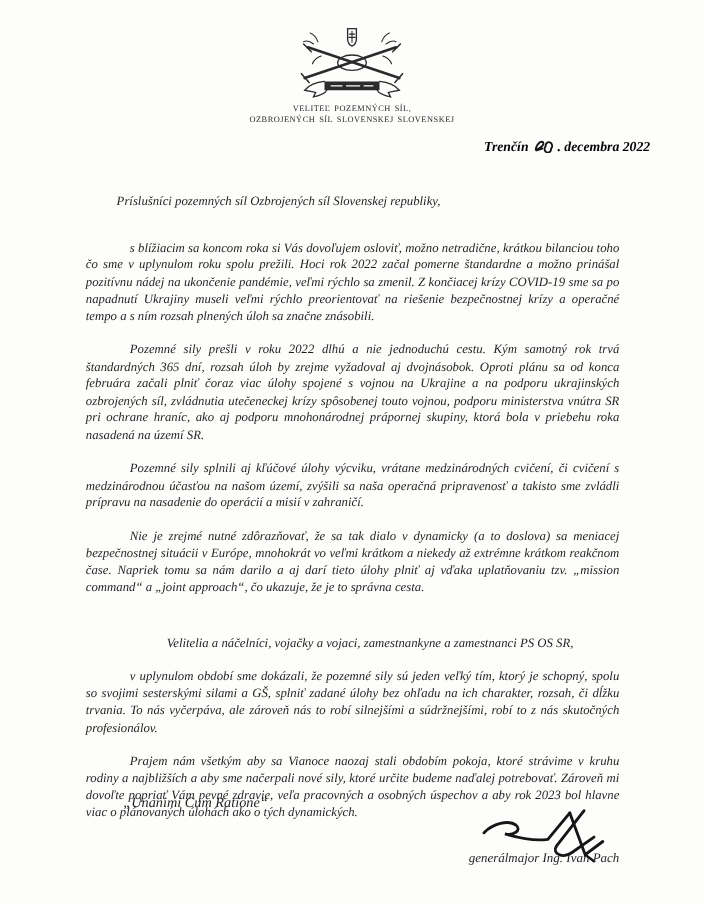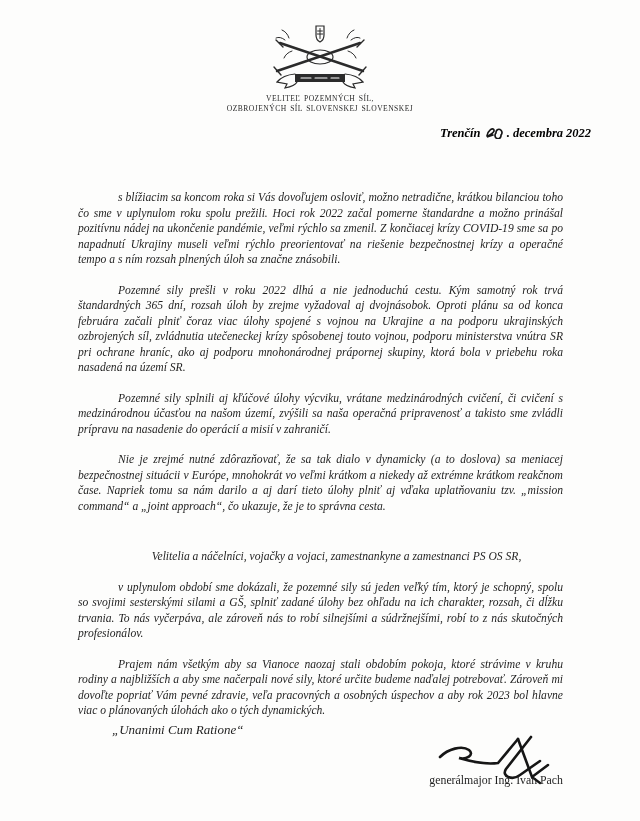--- a/index.html
+++ b/index.html
@@ -56,21 +56,21 @@
   .motto{
     position:absolute;top:722px;left:112px;
     font-style:italic;font-size:13px;color:#1f1f1f;
   }
   .signature{
     position:absolute;top:735px;left:436px;
     width:138px;height:54px;
   }
   .signatory{
     position:absolute;top:773px;right:77px;
-    font-size:11.8px;color:#1f1f1f;
+    font-style:italic;font-size:11.8px;color:#1f1f1f;
     white-space:nowrap;
   }
 </style>
 </head>
 <body>
 
 <div class="page">
 
   <svg class="crest" viewBox="0 0 122 66" fill="none" stroke="#2b2b2b" stroke-width="1.6" stroke-linecap="round">
 
@@ -102,20 +102,21 @@
     <span class="hand-day">
       <svg viewBox="0 0 18 14" width="18" height="14" fill="none" stroke="#161616" stroke-width="1.7" stroke-linecap="round">
         <path d="M2,11 C3,5 8,2 9,5 C10,8 4,10 2,12 L8,10"></path>
         <path d="M11,8 a3,3.3 0 1,0 5,2 a3,3.3 0 1,0 -5,-2"></path>
       </svg>
     </span>
     <span>. decembra 2022</span>
   </div>
 
   <div class="body">
+    <div class="salutation-1">Príslušníci pozemných síl Ozbrojených síl Slovenskej republiky,</div>
     <p>s blížiacim sa koncom roka si Vás dovoľujem osloviť, možno netradične, krátkou bilanciou toho čo sme v uplynulom roku spolu prežili. Hoci rok 2022 začal pomerne štandardne a možno prinášal pozitívnu nádej na ukončenie pandémie, veľmi rýchlo sa zmenil. Z končiacej krízy COVID-19 sme sa po napadnutí Ukrajiny museli veľmi rýchlo preorientovať na riešenie bezpečnostnej krízy a operačné tempo a s ním rozsah plnených úloh sa značne znásobili.</p>
     <p>Pozemné sily prešli v roku 2022 dlhú a nie jednoduchú cestu. Kým samotný rok trvá štandardných 365 dní, rozsah úloh by zrejme vyžadoval aj dvojnásobok. Oproti plánu sa od konca februára začali plniť čoraz viac úlohy spojené s vojnou na Ukrajine a na podporu ukrajinských ozbrojených síl, zvládnutia utečeneckej krízy spôsobenej touto vojnou, podporu ministerstva vnútra SR pri ochrane hraníc, ako aj podporu mnohonárodnej prápornej skupiny, ktorá bola v priebehu roka nasadená na území SR.</p>
     <p>Pozemné sily splnili aj kľúčové úlohy výcviku, vrátane medzinárodných cvičení, či cvičení s medzinárodnou účasťou na našom území, zvýšili sa naša operačná pripravenosť a takisto sme zvládli prípravu na nasadenie do operácií a misií v zahraničí.</p>
     <p>Nie je zrejmé nutné zdôrazňovať, že sa tak dialo v dynamicky (a to doslova) sa meniacej bezpečnostnej situácii v Európe, mnohokrát vo veľmi krátkom a niekedy až extrémne krátkom reakčnom čase. Napriek tomu sa nám darilo a aj darí tieto úlohy plniť aj vďaka uplatňovaniu tzv. „mission command“ a „joint approach“, čo ukazuje, že je to správna cesta.</p>
     <div class="salutation-2">Velitelia a náčelníci, vojačky a vojaci, zamestnankyne a zamestnanci PS OS SR,</div>
     <p>v uplynulom období sme dokázali, že pozemné sily sú jeden veľký tím, ktorý je schopný, spolu so svojimi sesterskými silami a GŠ, splniť zadané úlohy bez ohľadu na ich charakter, rozsah, či dĺžku trvania. To nás vyčerpáva, ale zároveň nás to robí silnejšími a súdržnejšími, robí to z nás skutočných profesionálov.</p>
     <p>Prajem nám všetkým aby sa Vianoce naozaj stali obdobím pokoja, ktoré strávime v kruhu rodiny a najbližších a aby sme načerpali nové sily, ktoré určite budeme naďalej potrebovať. Zároveň mi dovoľte popriať Vám pevné zdravie, veľa pracovných a osobných úspechov a aby rok 2023 bol hlavne viac o plánovaných úlohách ako o tých dynamických.</p>
   </div>
 
   <div class="motto">„Unanimi Cum Ratione“</div>

